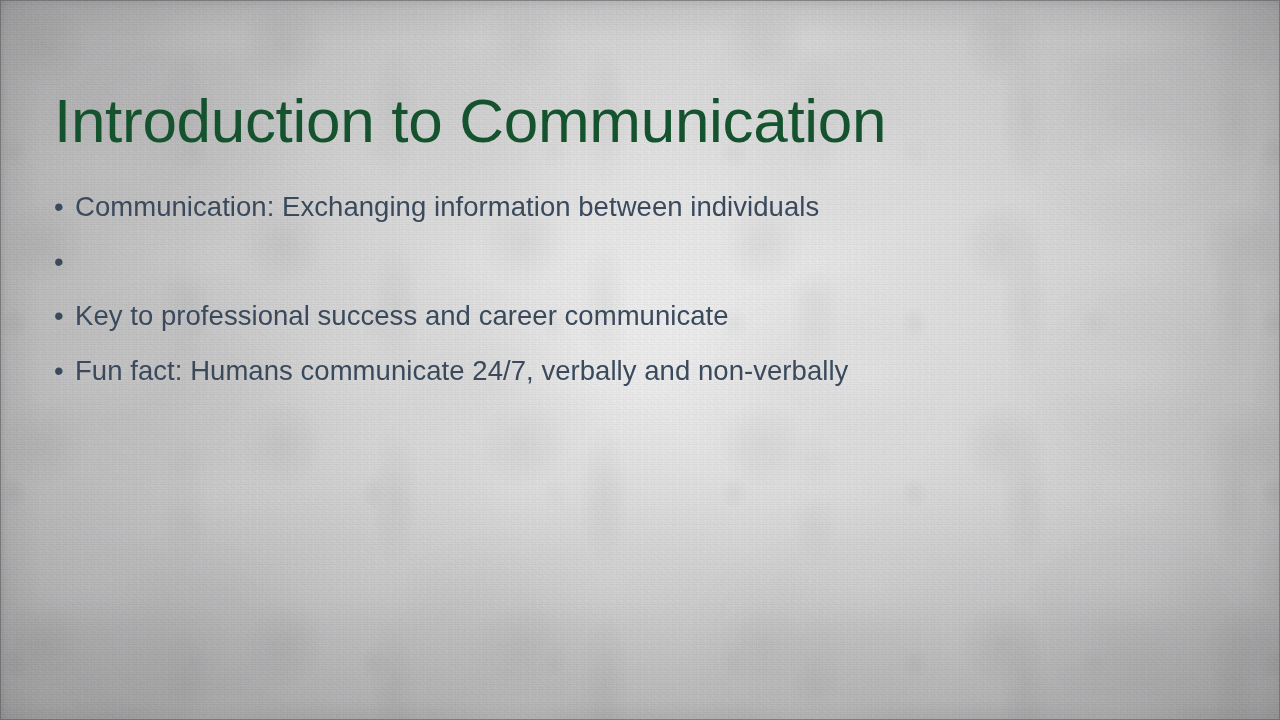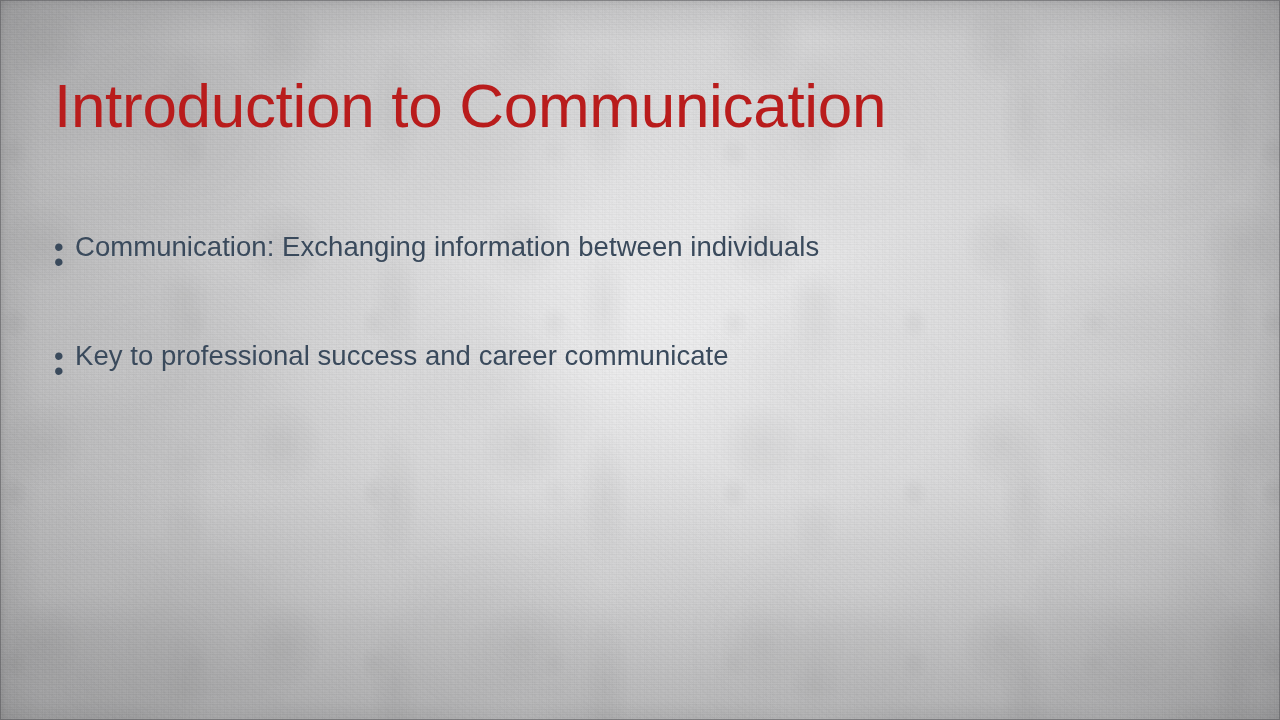--- a/index.html
+++ b/index.html
@@ -125,27 +125,27 @@
   
   #content {
     position: absolute;
     inset: 0;
     z-index: 5;
   }
 
   #slide-title {
     position: absolute;
     left: 54px;
-    top: 33px;
+    top: 48px;
     width: 1140px;
     font-size: 62px;
     line-height: 1.0;
     font-weight: 400;
     letter-spacing: -0.3px;
-    color: #b91c1c;
+    color: #14532d;
     white-space: nowrap;
   }
 
   #bullet-list {
     position: absolute;
     left: 54px;
     top: 186px;
     width: 1160px;
     margin: 0;
     padding: 0;
@@ -166,21 +166,20 @@
   .bullet-marker {
     flex: 0 0 auto;
     width: 21px;
     font-size: 27.5px;
     line-height: 42px;
     color: #3a4a5c;
   }
 
   .bullet-text {
     flex: 0 1 auto;
-    margin-top: 40px;
   }
 </style>
 </head>
 <body>
 
 <div id="slide">
 
   <div class="bg-layer bg-base"></div>
   <div class="bg-layer bg-vert"></div>
   <div class="bg-layer bg-horz"></div>
@@ -204,18 +203,19 @@
         <span class="bullet-marker">•</span>
       </li>
 
       <li class="bullet-item">
         <span class="bullet-marker">•</span>
         <span class="bullet-text">Key to professional success and career communicate</span>
       </li>
 
       <li class="bullet-item">
         <span class="bullet-marker">•</span>
+        <span class="bullet-text">Fun fact: Humans communicate 24/7, verbally and non-verbally</span>
       </li>
 
     </ul>
 
   </div>
 </div>
 
 </body></html>

